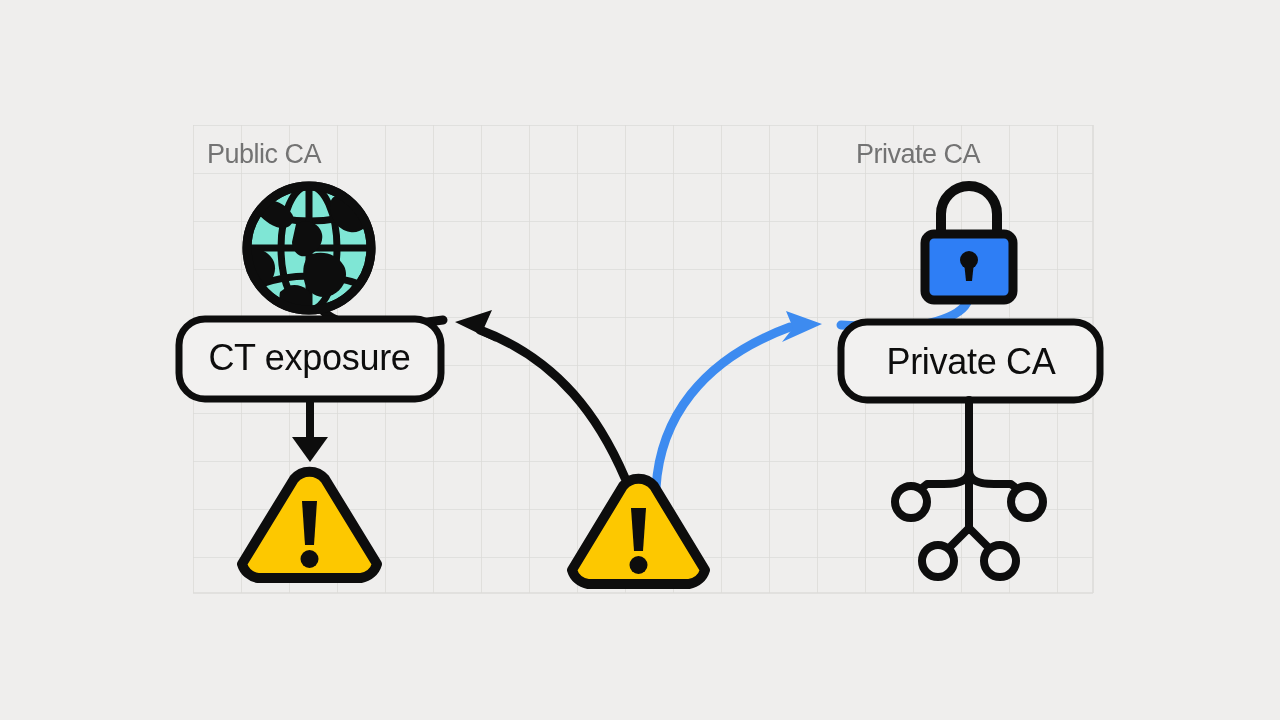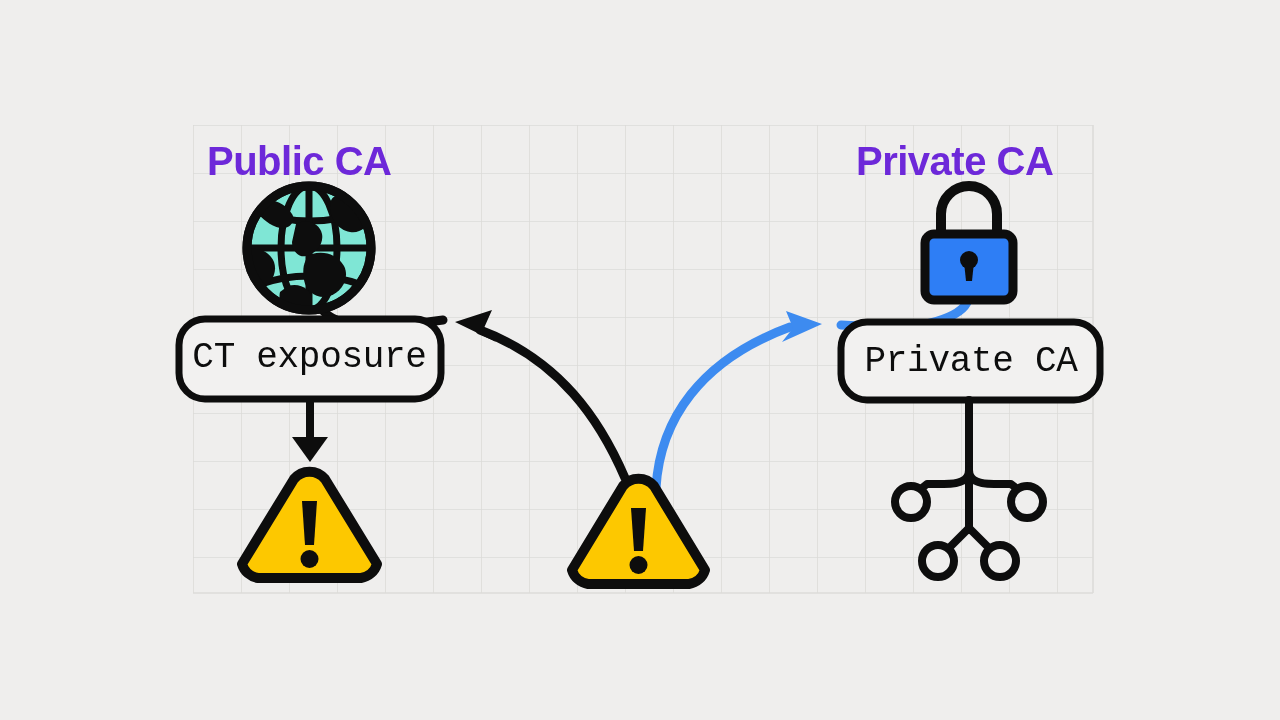--- a/index.html
+++ b/index.html
@@ -17,34 +17,34 @@
   }
   #grid-layer, #art-layer {
     position: absolute;
     left: 0;
     top: 0;
     width: 1280px;
     height: 720px;
   }
   .node-label {
     position: absolute;
-    color: #6d28d9;
+    color: #737373;
     font-family: "Liberation Sans", sans-serif;
-    font-size: 40px;
-    font-weight: 700;
+    font-size: 27px;
+    font-weight: 400;
     letter-spacing: -0.5px;
     white-space: nowrap;
     line-height: 1;
   }
   #public-ca-title { left: 207px; top: 141px; }
   #private-ca-title { left: 856px; top: 141px; }
   .box-label {
     position: absolute;
     color: #0d0d0d;
-    font-family: Liberation Mono, monospace;
+    font-family: Liberation Sans, sans-serif;
     font-size: 36px;
     font-weight: 400;
     letter-spacing: -0.3px;
     white-space: nowrap;
     line-height: 1;
   }
   #ct-exposure-label { left: 188px; top: 340px; width: 243px; text-align: center; }
   #private-ca-box-label { left: 860px; top: 344px; width: 222px; text-align: center; }
 </style>
 </head>

